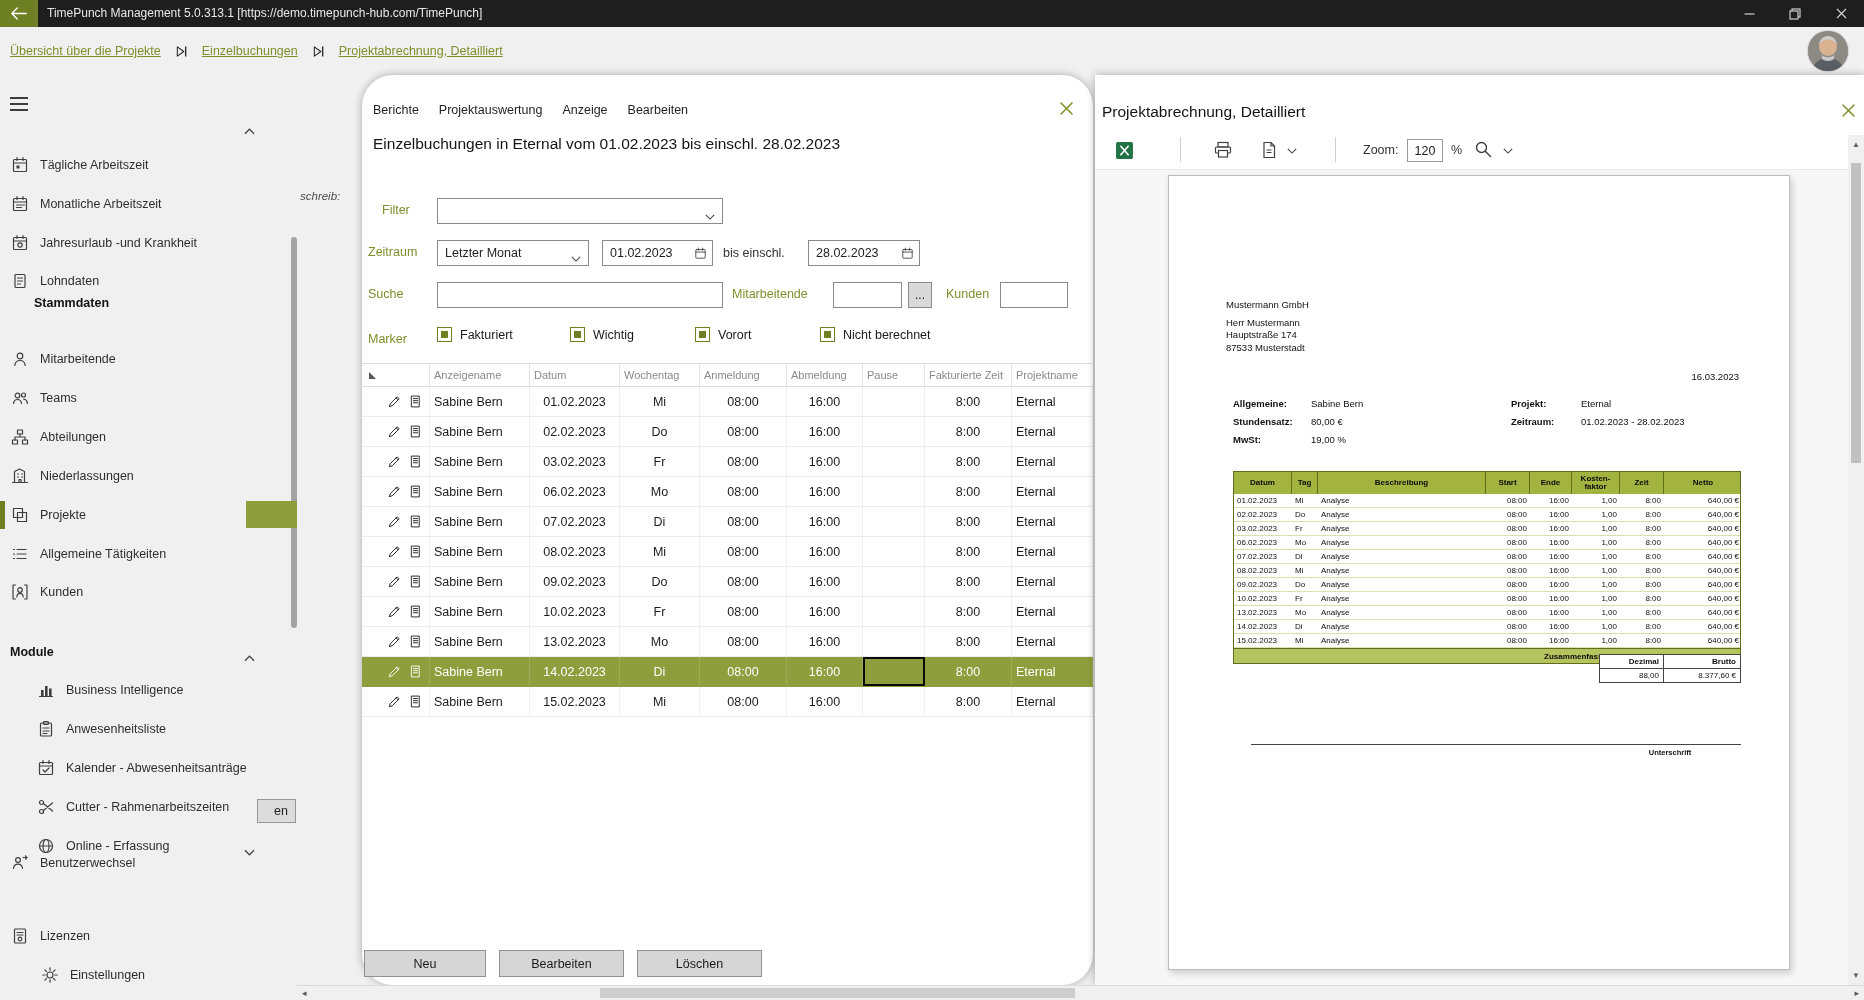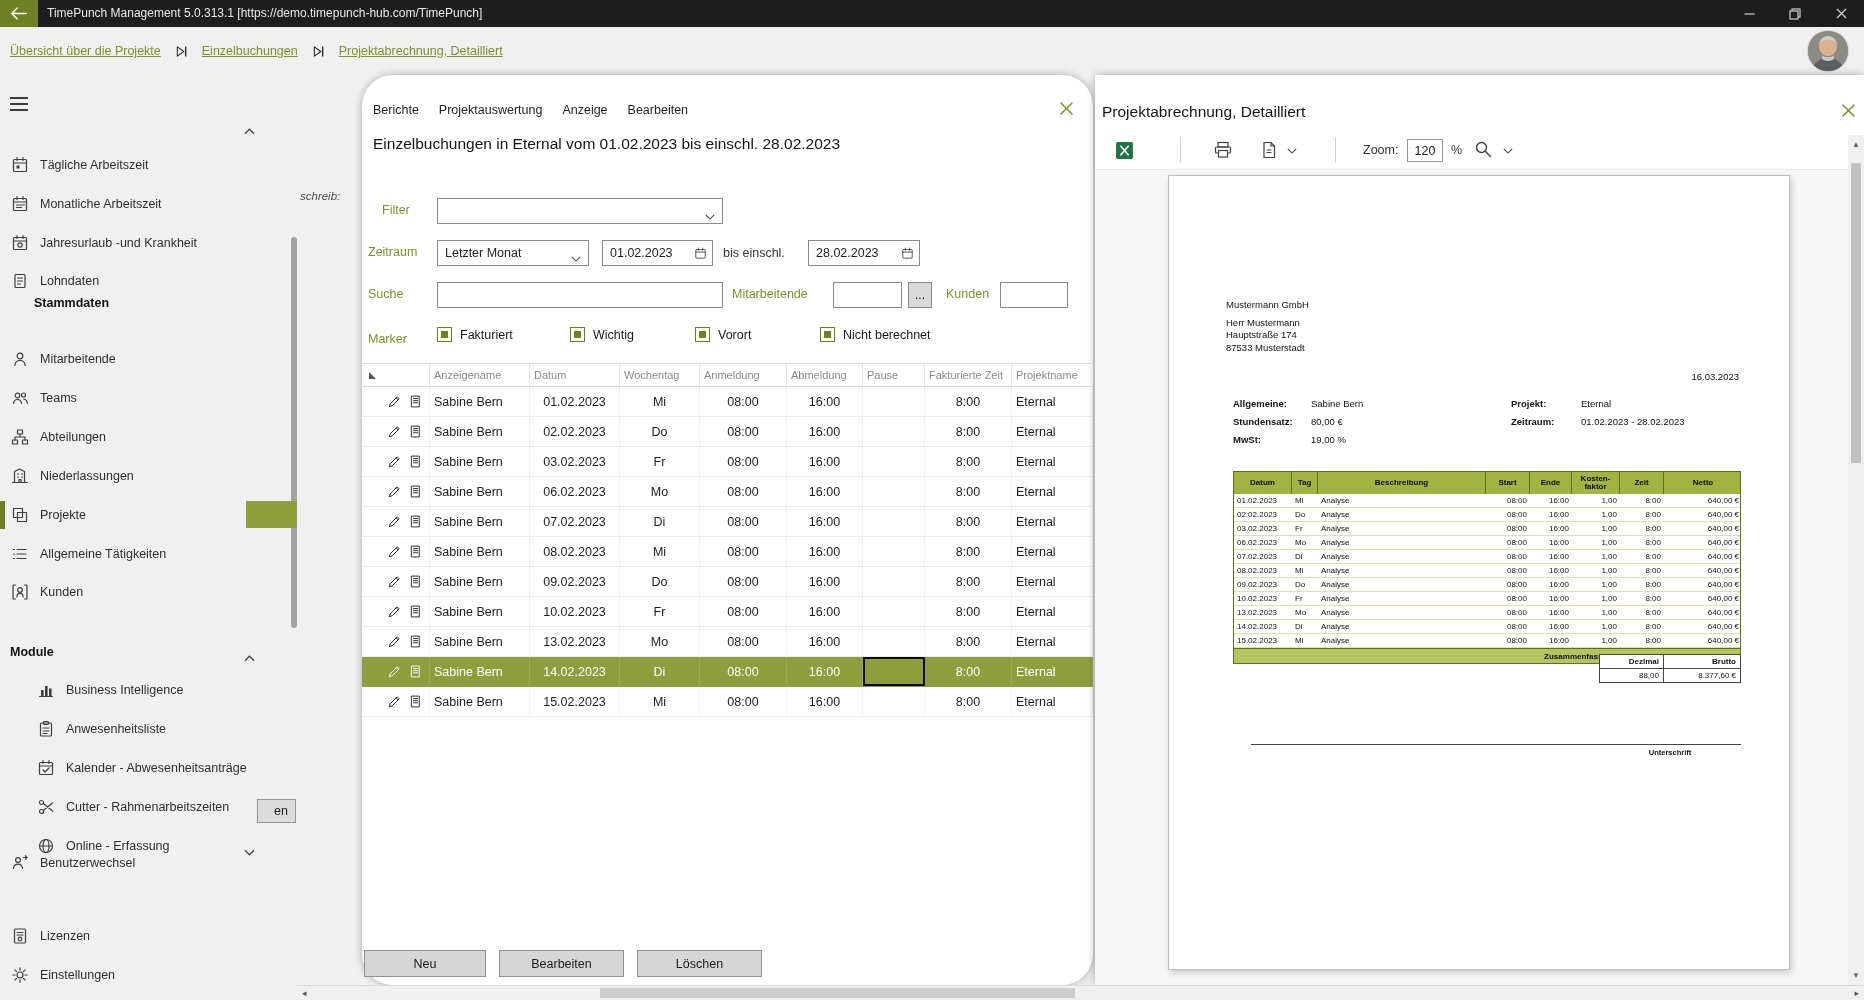--- a/index.html
+++ b/index.html
@@ -369,21 +369,21 @@
     <div class="sbitem" style="top:846px;">
       <span class="ictr">
           <svg class="ic" width="18" height="18" viewBox="0 0 18 18">
             <rect x="3.5" y="2" width="11" height="14" rx="1"></rect>
             <path d="M6 5.5h6M6 8h6"></path>
             <circle cx="9" cy="12" r="1.8"></circle>
           </svg>
         </span>
       <span class="lab">Lizenzen</span>
     </div>
-    <div class="sbitem" style="top:885px;">
+    <div class="sbitem" style="top:885px;padding-left:30px;">
       <span class="ictr">
           <svg class="ic" width="18" height="18" viewBox="0 0 18 18">
             <circle cx="9" cy="9" r="3"></circle>
             <path d="M9 1.8v2.4M9 13.8v2.4M1.8 9h2.4M13.8 9h2.4M3.9 3.9l1.7 1.7M12.4 12.4l1.7 1.7M14.1 3.9l-1.7 1.7M5.6 12.4l-1.7 1.7"></path>
           </svg>
         </span>
       <span class="lab">Einstellungen</span>
     </div>
 
     <div class="sb-thumb" style="top:162px;height:391px;"></div>

